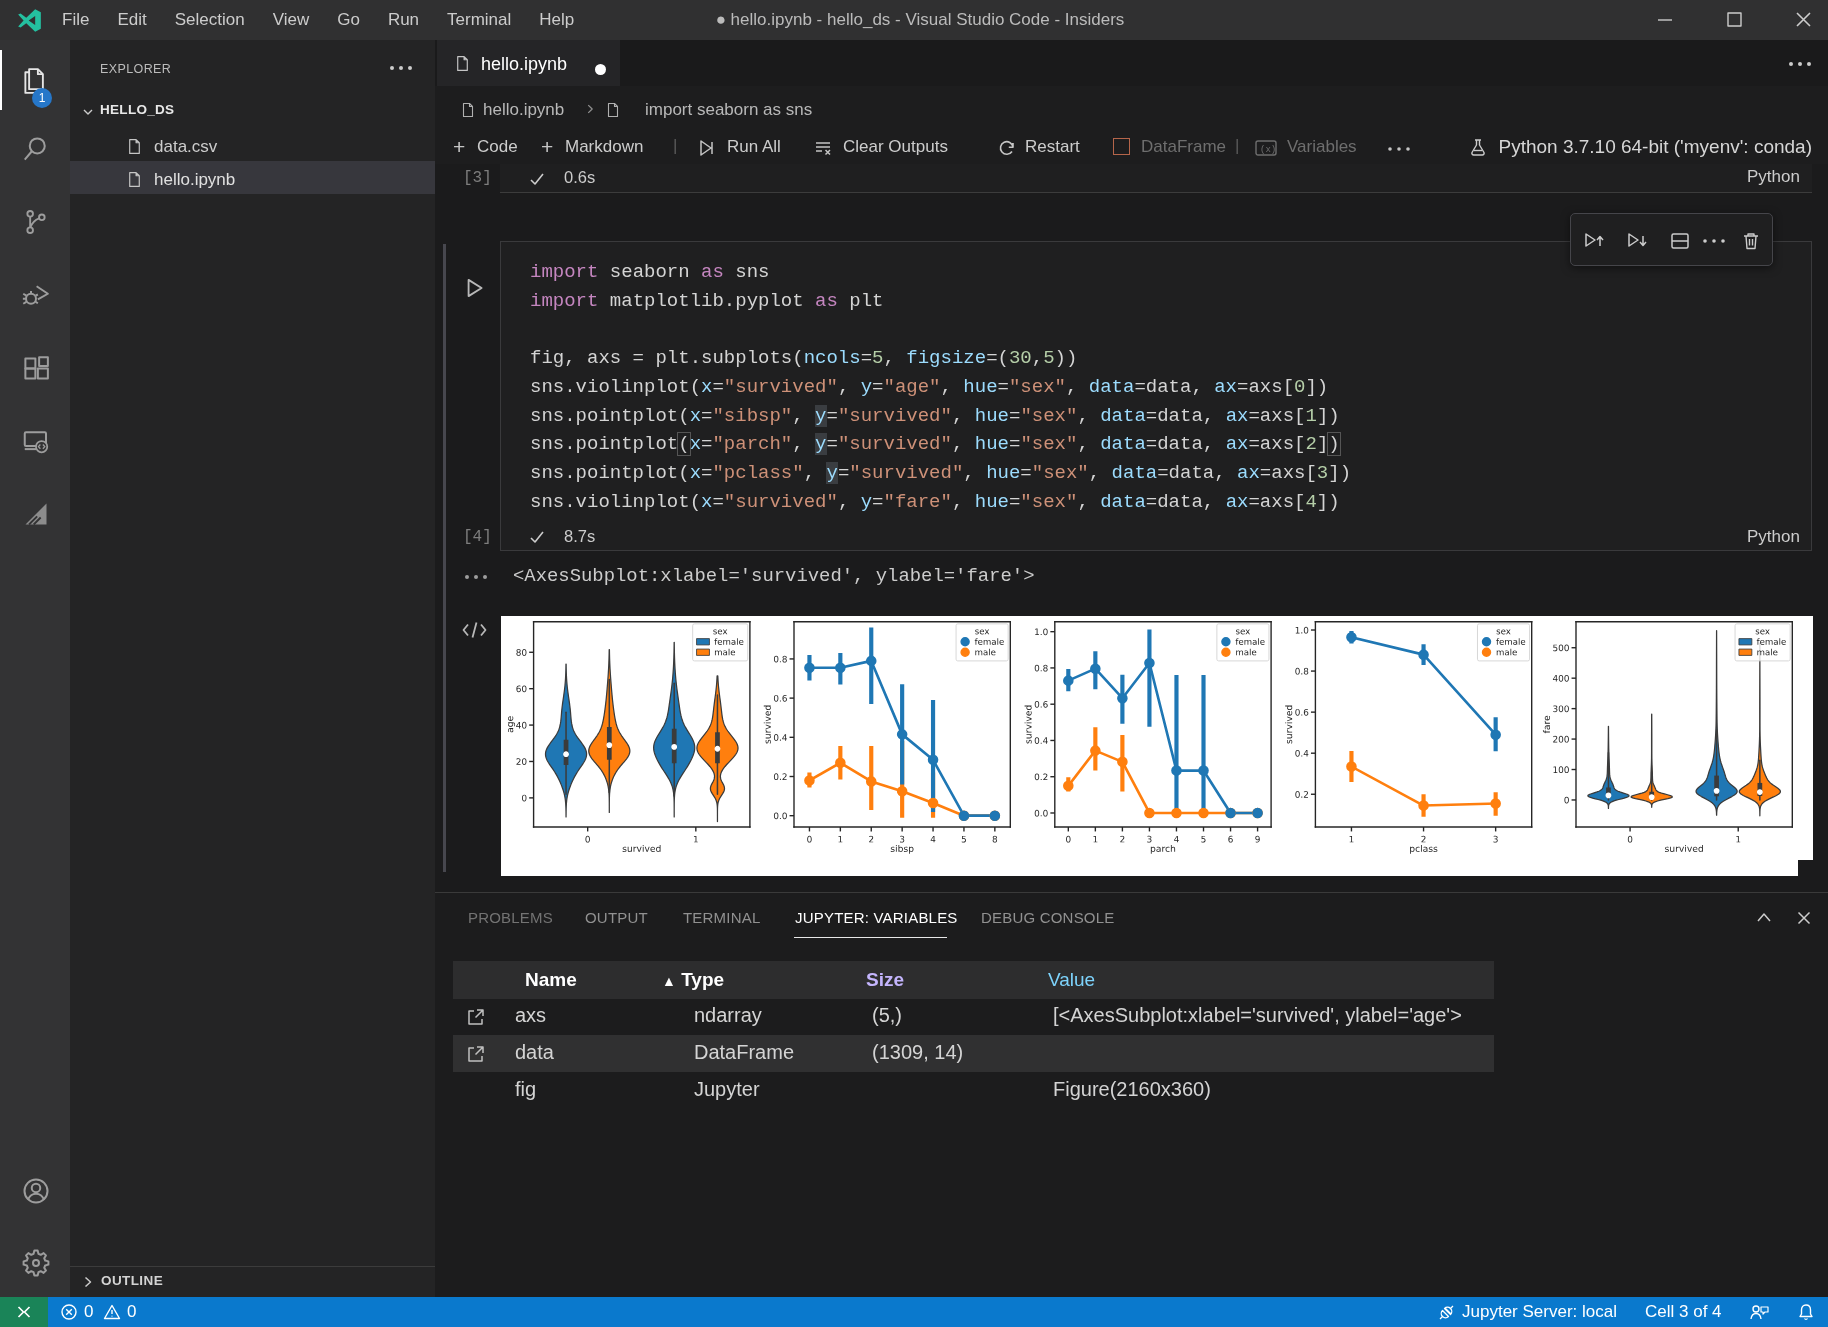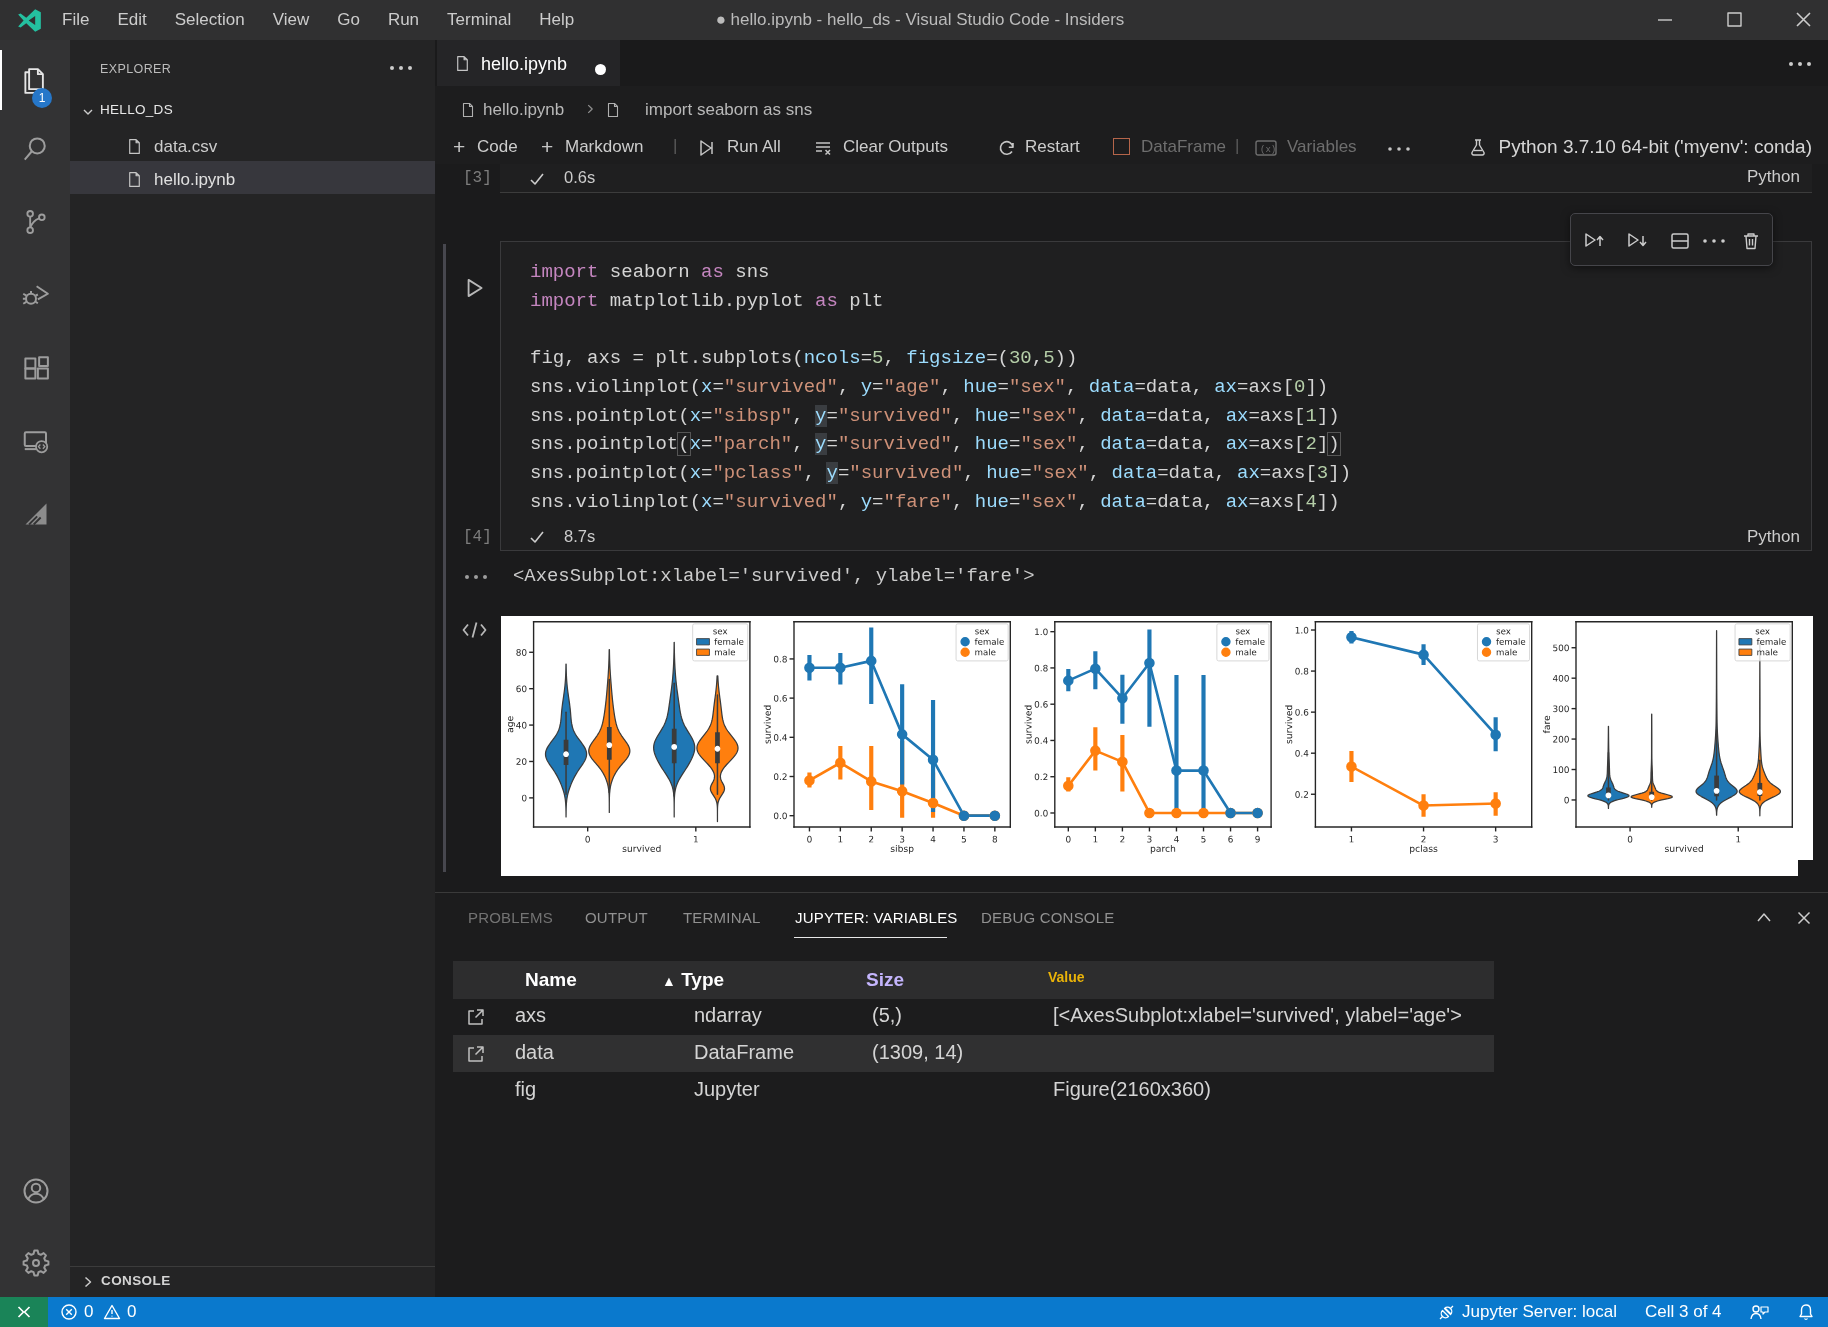--- a/index.html
+++ b/index.html
@@ -98,38 +98,38 @@
   <div class="abs" style="left:30px;top:22px;color:#bcbcbc;font-size:12.5px;letter-spacing:0.4px">EXPLORER</div>
   <svg class="abs" style="left:318px;top:25px" width="28" height="6" viewBox="0 0 28 6">
         <circle cx="4" cy="3" r="2" fill="#cccccc"></circle>
         <circle cx="13" cy="3" r="2" fill="#cccccc"></circle>
         <circle cx="22" cy="3" r="2" fill="#cccccc"></circle>
       </svg>
 
   <svg class="abs" style="left:10px;top:64px" width="16" height="16" viewBox="0 0 16 16">
         <path d="M4 6 L8 10 L12 6" stroke="#cccccc" fill="none" stroke-width="1.4"></path>
       </svg>
-  <div class="abs" style="left:30px;top:62px;color:#e8e8e8;font-size:13.5px;font-weight:normal;letter-spacing:0.3px">HELLO_DS</div>
+  <div class="abs" style="left:30px;top:62px;color:#e8e8e8;font-size:13.5px;font-weight:bold;letter-spacing:0.3px">HELLO_DS</div>
 
   <svg class="abs" style="left:56px;top:97px" width="17" height="19" viewBox="0 0 16 16">
         <path d="M9.5 1.5 H3.5 V14.5 H12.5 V4.5 Z M9.5 1.5 V4.5 H12.5" stroke="#c5c5c5" fill="none" stroke-width="1.1"></path>
       </svg>
   <div class="abs" style="left:84px;top:97px;color:#cccccc;font-size:17px">data.csv</div>
 
   <div class="abs" style="left:0;top:121px;width:365px;height:33px;background:#37373d"></div>
   <svg class="abs" style="left:56px;top:130px" width="17" height="19" viewBox="0 0 16 16">
         <path d="M9.5 1.5 H3.5 V14.5 H12.5 V4.5 Z M9.5 1.5 V4.5 H12.5" stroke="#c5c5c5" fill="none" stroke-width="1.1"></path>
       </svg>
   <div class="abs" style="left:84px;top:130px;color:#e0e0e0;font-size:17px">hello.ipynb</div>
 
   <div class="abs" style="left:0;top:1226px;width:365px;height:1px;background:#3c3c3c"></div>
   <svg class="abs" style="left:10px;top:1234px" width="16" height="16" viewBox="0 0 16 16">
         <path d="M5.5 3.5 L10.5 8 L5.5 12.5" stroke="#cccccc" fill="none" stroke-width="1.5"></path>
       </svg>
-  <div class="abs" style="left:31px;top:1233px;color:#d4d4d4;font-size:13.5px;font-weight:bold;letter-spacing:0.4px">CONSOLE</div>
+  <div class="abs" style="left:31px;top:1233px;color:#d4d4d4;font-size:13.5px;font-weight:bold;letter-spacing:0.4px">OUTLINE</div>
 </div>
 
 <div class="abs" style="left:435px;top:40px;width:1393px;height:46px;background:#1a1a1b">
   <div class="abs" style="left:2px;top:0;width:183px;height:46px;background:#252527">
     <svg class="abs" style="left:17px;top:14px" width="17" height="19" viewBox="0 0 16 16">
           <path d="M9.5 1.5 H3.5 V14.5 H12.5 V4.5 Z M9.5 1.5 V4.5 H12.5" stroke="#c5c5c5" fill="none" stroke-width="1.1"></path>
         </svg>
     <div class="abs" style="left:44px;top:14px;color:#ffffff;font-size:18px">hello.ipynb</div>
     <div class="abs" style="left:158px;top:24px;width:11px;height:11px;border-radius:50%;background:#ffffff"></div>
   </div>
@@ -4656,21 +4656,21 @@
         <path d="M3 12 L9 5 L15 12" stroke="#cccccc" fill="none" stroke-width="1.5"></path>
       </svg>
   <svg class="abs" style="left:1360px;top:16px" width="18" height="18" viewBox="0 0 18 18">
         <path d="M3.5 3.5 L14.5 14.5 M14.5 3.5 L3.5 14.5" stroke="#cccccc" fill="none" stroke-width="1.5"></path>
       </svg>
 
   <div class="abs" style="left:18px;top:68px;width:1041px;height:38px;background:#2d2d2e"></div>
   <div class="abs" style="left:90px;top:76px;color:#ffffff;font-size:19px;font-weight:bold">Name</div>
   <div class="abs" style="left:227px;top:76px;color:#ffffff;font-size:19px;font-weight:bold"><span style="font-size:14px">▲</span> Type</div>
   <div class="abs" style="left:431px;top:76px;color:#c4b5fd;font-size:19px;font-weight:bold">Size</div>
-  <div class="abs" style="left:613px;top:76px;color:#eab308;font-size:14px;font-weight:bold">Value</div>
+  <div class="abs" style="left:613px;top:76px;color:#7dd3fc;font-size:19px;font-weight:normal">Value</div>
 
   <svg class="abs" style="left:30px;top:113px" width="22" height="22" viewBox="0 0 22 22">
         <path d="M9 5 H4 V18 H17 V13 M12 4 H18 V10 M18 4 L10.5 11.5" stroke="#c0c0c0" fill="none" stroke-width="1.5"></path>
       </svg>
   <div class="abs" style="left:80px;top:111px;color:#d4d4d4;font-size:20px">axs</div>
   <div class="abs" style="left:259px;top:111px;color:#d4d4d4;font-size:20px">ndarray</div>
   <div class="abs" style="left:437px;top:111px;color:#d4d4d4;font-size:20px">(5,)</div>
   <div class="abs" style="left:618px;top:111px;color:#d4d4d4;font-size:20px;width:422px;overflow:hidden;white-space:nowrap">[&lt;AxesSubplot:xlabel='survived', ylabel='age'&gt;</div>
 
   <div class="abs" style="left:18px;top:142px;width:1041px;height:37px;background:#303031"></div>

